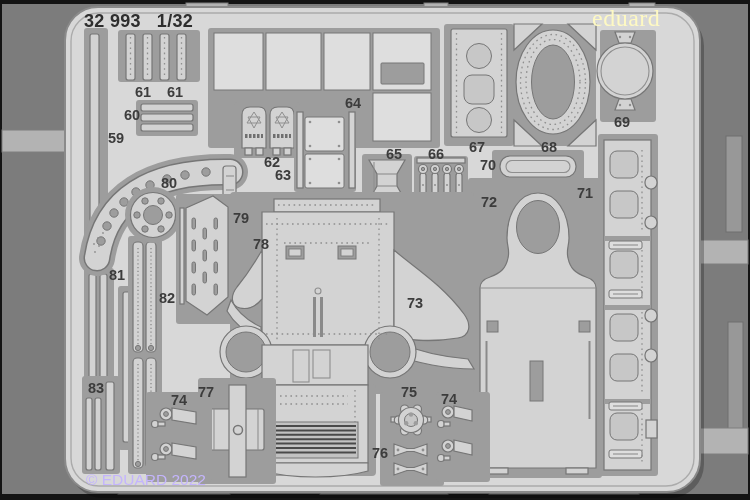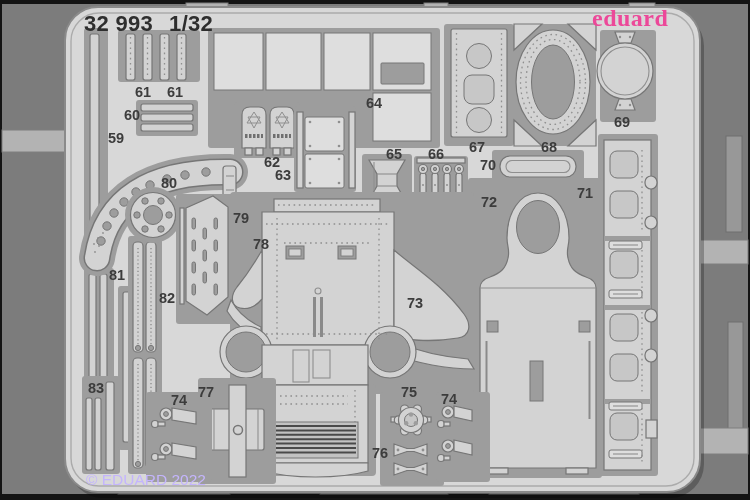--- a/index.html
+++ b/index.html
@@ -11,24 +11,24 @@
   .plight{fill:var(--c-part-light);stroke:var(--c-outline);stroke-width:1;}
   .hole{fill:var(--c-void);stroke:var(--c-outline);stroke-width:1;}
   .recess{fill:var(--c-recess);stroke:var(--c-outline);stroke-width:1;}
   .lineD{stroke:var(--c-detail);stroke-width:1.1;fill:none;}
   .dash{stroke:var(--c-detail);stroke-width:1.3;fill:none;stroke-dasharray:1.6 3.6;}
   .dashf{stroke:var(--c-detail);stroke-width:1.4;fill:none;stroke-dasharray:1.2 2.6;}
   .dot{fill:var(--c-detail);}
   .tab{fill:var(--c-tab);stroke:var(--c-tab-edge);stroke-width:1;}
   .darkbar{fill:#8a8a8a;}
   .txt{position:absolute;color:var(--c-text);}
-  .title{left:84px;top:11px;font-weight:700;font-size:22px;letter-spacing:.3px;display:flex;}
+  .title{left:84px;top:11px;font-weight:700;font-size:18px;letter-spacing:.3px;display:flex;}
   .title .sp1{margin-left:12px;} .title .sp2{margin-left:16px;}
-  .brand{left:592px;top:5px;font-family:"Liberation Serif",serif;font-weight:700;font-size:24px;
-         letter-spacing:.5px;color:#ec4899;}
+  .brand{left:592px;top:5px;font-family:"Liberation Serif",serif;font-weight:400;font-size:24px;
+         letter-spacing:.5px;color:#fef9c3;}
   .copyright{left:86px;top:471px;font-size:15.5px;color:#c4b5fd;}
   .origin{left:498px;top:471px;font-size:16px;color:#3a3a3a;}
   .part-num{position:absolute;font-weight:700;font-size:14.5px;color:var(--c-text-soft);}
 </style>
 </head>
 <body>
 
 <div id="stage">
   <svg id="gfx" width="750" height="500" viewBox="0 0 750 500">
 
@@ -464,21 +464,21 @@
       <span class="part-num" style="left: 108px; top: 130px;">59</span>
       <span class="part-num" style="left: 135px; top: 84px;">61</span>
       <span class="part-num" style="left: 167px; top: 84px;">61</span>
       <span class="part-num" style="left: 124px; top: 107px;">60</span>
       <span class="part-num" style="left: 161px; top: 175px;">80</span>
       <span class="part-num" style="left: 233px; top: 210px;">79</span>
       <span class="part-num" style="left: 253px; top: 236px;">78</span>
       <span class="part-num" style="left: 109px; top: 267px;">81</span>
       <span class="part-num" style="left: 159px; top: 290px;">82</span>
       <span class="part-num" style="left: 88px; top: 380px;">83</span>
-      <span class="part-num" style="left: 366px; top: 95px;">64</span>
+      <span class="part-num" style="left: 345px; top: 95px;">64</span>
       <span class="part-num" style="left: 264px; top: 154px;">62</span>
       <span class="part-num" style="left: 275px; top: 167px;">63</span>
       <span class="part-num" style="left: 386px; top: 146px;">65</span>
       <span class="part-num" style="left: 428px; top: 146px;">66</span>
       <span class="part-num" style="left: 469px; top: 139px;">67</span>
       <span class="part-num" style="left: 541px; top: 139px;">68</span>
       <span class="part-num" style="left: 614px; top: 114px;">69</span>
       <span class="part-num" style="left: 480px; top: 157px;">70</span>
       <span class="part-num" style="left: 577px; top: 185px;">71</span>
       <span class="part-num" style="left: 481px; top: 194px;">72</span>

